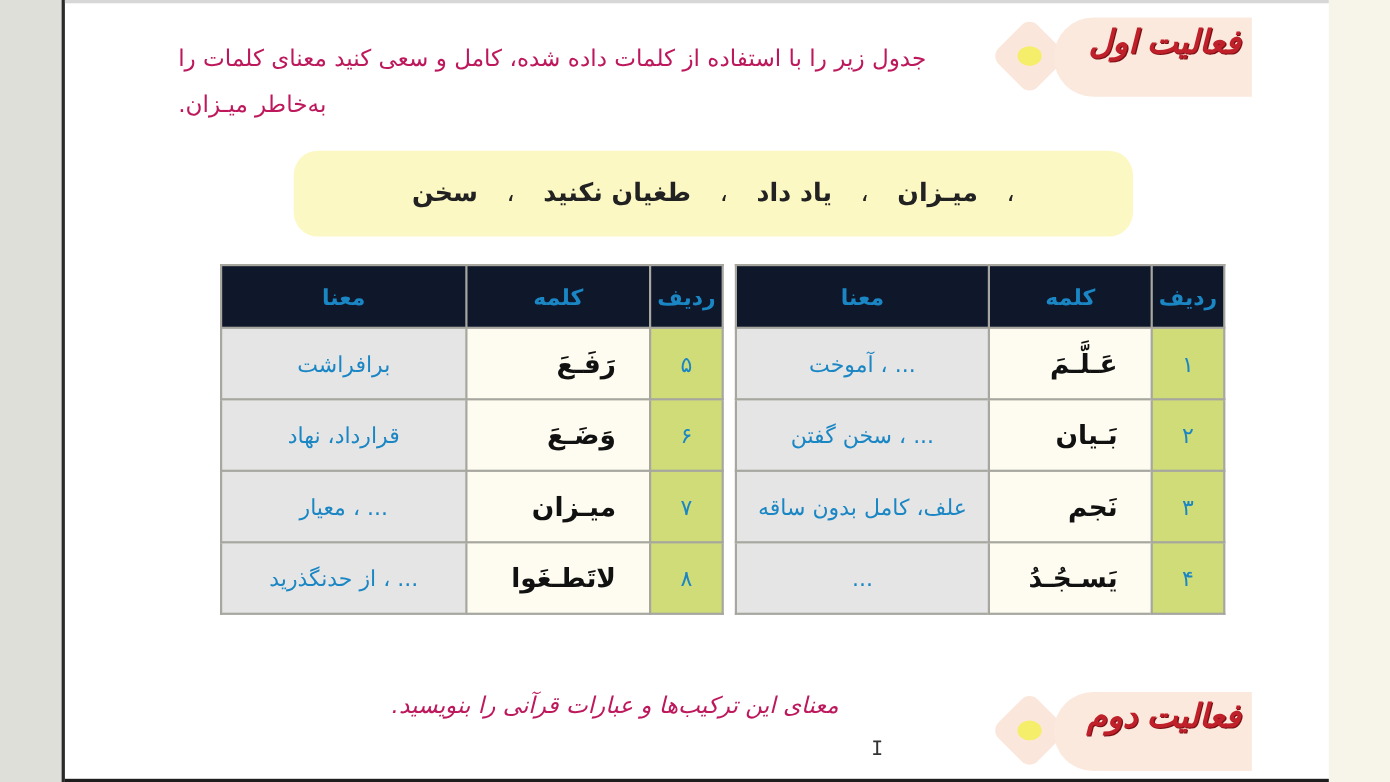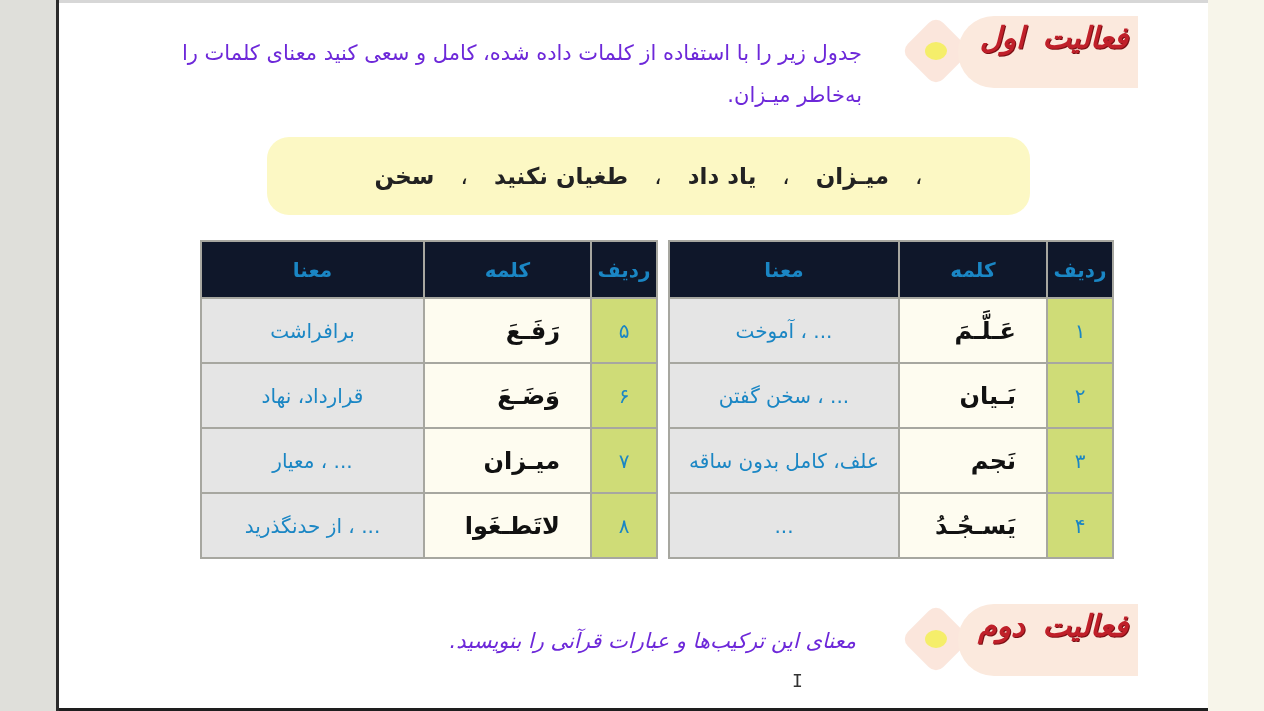--- a/index.html
+++ b/index.html
@@ -8,23 +8,23 @@
   .left-border { position:absolute; left:56px; top:0; width:3px; height:711px; background:#2b2b2b; }
   .right-gutter { position:absolute; left:1208px; top:0; width:56px; height:711px; background:#f7f5ea; }
   .top-line { position:absolute; left:59px; top:0; width:1149px; height:3px; background:#d7d7d7; }
   .bottom-line { position:absolute; left:59px; top:708px; width:1149px; height:3px; background:#1e1e1e; }
 
   .badge { position:absolute; width:245px; height:80px; }
   .badge .tab { position:absolute; right:0; top:6px; width:180px; height:72px; background:#fbe9dd; border-radius:36px 0 0 36px; }
   .badge .orn { position:absolute; left:8px; top:10px; width:70px; height:62px; }
   .badge .orn .petal { position:absolute; left:10px; top:6px; width:50px; height:50px; background:#fbe6dc; transform:rotate(45deg); border-radius:10px; }
   .badge .orn .dot { position:absolute; left:24px; top:22px; width:22px; height:18px; border-radius:50%; background:#f5ee6a; }
-  .badge .title { position:absolute; right:10px; top:10px; font-family:Liberation Mono, monospace; font-size:30px; color:#c0202a; font-style:italic; font-weight:bold; direction:rtl; text-shadow:1px 1px 0 #7a0f14; }
+  .badge .title { position:absolute; right:10px; top:10px; font-family:Liberation Sans, sans-serif; font-size:30px; color:#c0202a; font-style:italic; font-weight:bold; direction:rtl; text-shadow:1px 1px 0 #7a0f14; }
 
-  .instr { position:absolute; direction:rtl; text-align:right; font-family:"DejaVu Sans", sans-serif; font-size:21px; color:#6d28d9; line-height:42px; }
+  .instr { position:absolute; direction:rtl; text-align:left; font-family:"DejaVu Sans", sans-serif; font-size:21px; color:#be185d; line-height:42px; }
 
   .wordbox { position:absolute; left:267px; top:137px; width:763px; height:78px; background:#fcf8c4; border-radius:22px; direction:rtl; display:flex; align-items:center; justify-content:center; gap:26px; font-size:23px; font-weight:bold; color:#222; }
   .wordbox .sep { font-weight:normal; }
 
   table.vocab { position:absolute; border-collapse:collapse; direction:rtl; }
   table.vocab td, table.vocab th { border:2px solid #a7a7a0; padding:0; height:63px; }
   table.vocab th { background:#0f172a; color:#1a86c4; font-weight:bold; font-size:20px; height:55px; }
   table.vocab td.num { background:#cfdc77; color:#1a86c4; text-align:center; font-size:20px; }
   table.vocab td.word { background:#fefcf0; color:#111; text-align:right; padding-right:30px; font-size:24px; font-weight:bold; }
   table.vocab td.meaning { background:#e5e5e5; color:#1a86c4; text-align:center; font-size:20px; }
@@ -118,21 +118,21 @@
     <td class="meaning">...   ، معیار</td>
   </tr>
   <tr>
     <td class="num">۸</td>
     <td class="word">لاتَطـغَوا</td>
     <td class="meaning">...   ، از حدنگذرید</td>
   </tr>
 </tbody>
   </table>
 
-<div class="badge" style="left:893px; top:598px;">
+<div class="badge" style="left:893px; top:623px;">
   <div class="orn">
       <div class="petal"></div>
       <div class="dot"></div>
     </div>
   <div class="tab"></div>
   <div class="title">فعالیت دوم</div>
 </div>
 
 <div class="instr" style="right:408px; top:620px; width:500px;font-style:italic;">معنای این ترکیب‌ها و عبارات قرآنی را بنویسید.</div>
 

